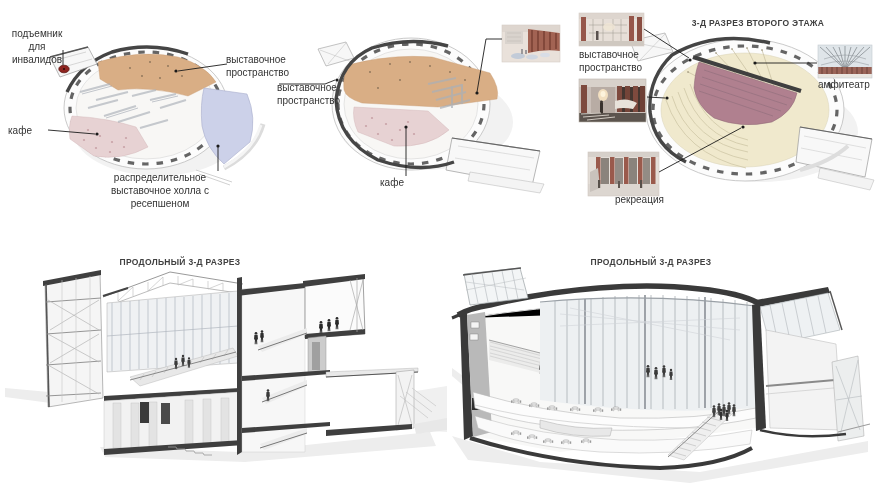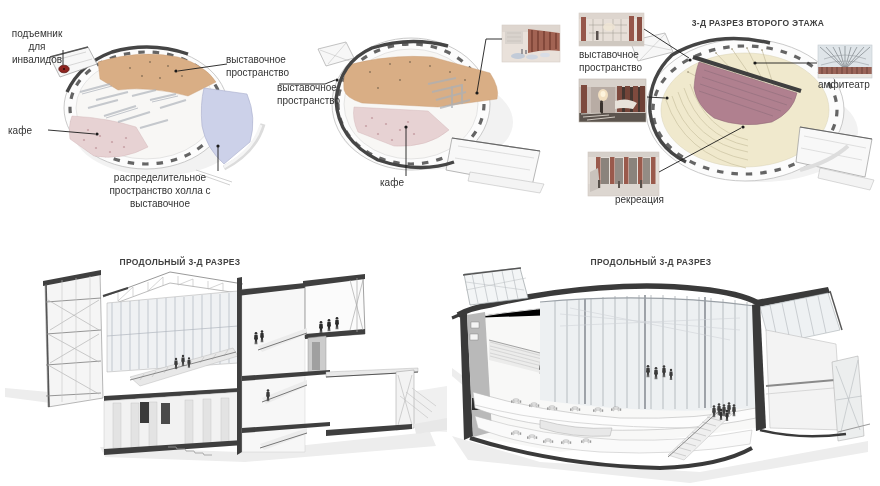--- a/index.html
+++ b/index.html
@@ -409,21 +409,21 @@
     </g>
   </svg>
 
   <div class="abs title" style="left:668px;top:18px;width:180px">3-Д РАЗРЕЗ ВТОРОГО ЭТАЖА</div>
   <div class="abs title" style="left:105px;top:257px;width:150px">ПРОДОЛЬНЫЙ 3-Д РАЗРЕЗ</div>
   <div class="abs title" style="left:576px;top:257px;width:150px">ПРОДОЛЬНЫЙ 3-Д РАЗРЕЗ</div>
 
   <div class="abs note" style="left:4px;top:28px;width:66px;text-align:center">подъемник для инвалидов</div>
   <div class="abs note" style="left:226px;top:54px;width:52px">выставочное пространство</div>
   <div class="abs note" style="left:8px;top:125px;width:40px">кафе</div>
-  <div class="abs note" style="left:96px;top:172px;width:128px;text-align:center">распределительное пространство холла с выставочное</div>
+  <div class="abs note" style="left:96px;top:172px;width:128px;text-align:center">распределительное выставочное холла с ресепшеном</div>
 
   <div class="abs note" style="left:277px;top:82px;width:52px">выставочное пространство</div>
   <div class="abs note" style="left:380px;top:177px;width:52px">кафе</div>
 
   <div class="abs note" style="left:579px;top:49px;width:52px">выставочное пространство</div>
   <div class="abs note" style="left:818px;top:79px;width:54px;text-align:left">амфитеатр</div>
   <div class="abs note" style="left:615px;top:194px;width:48px;text-align:center">рекреация</div>
 
 </div>
 

